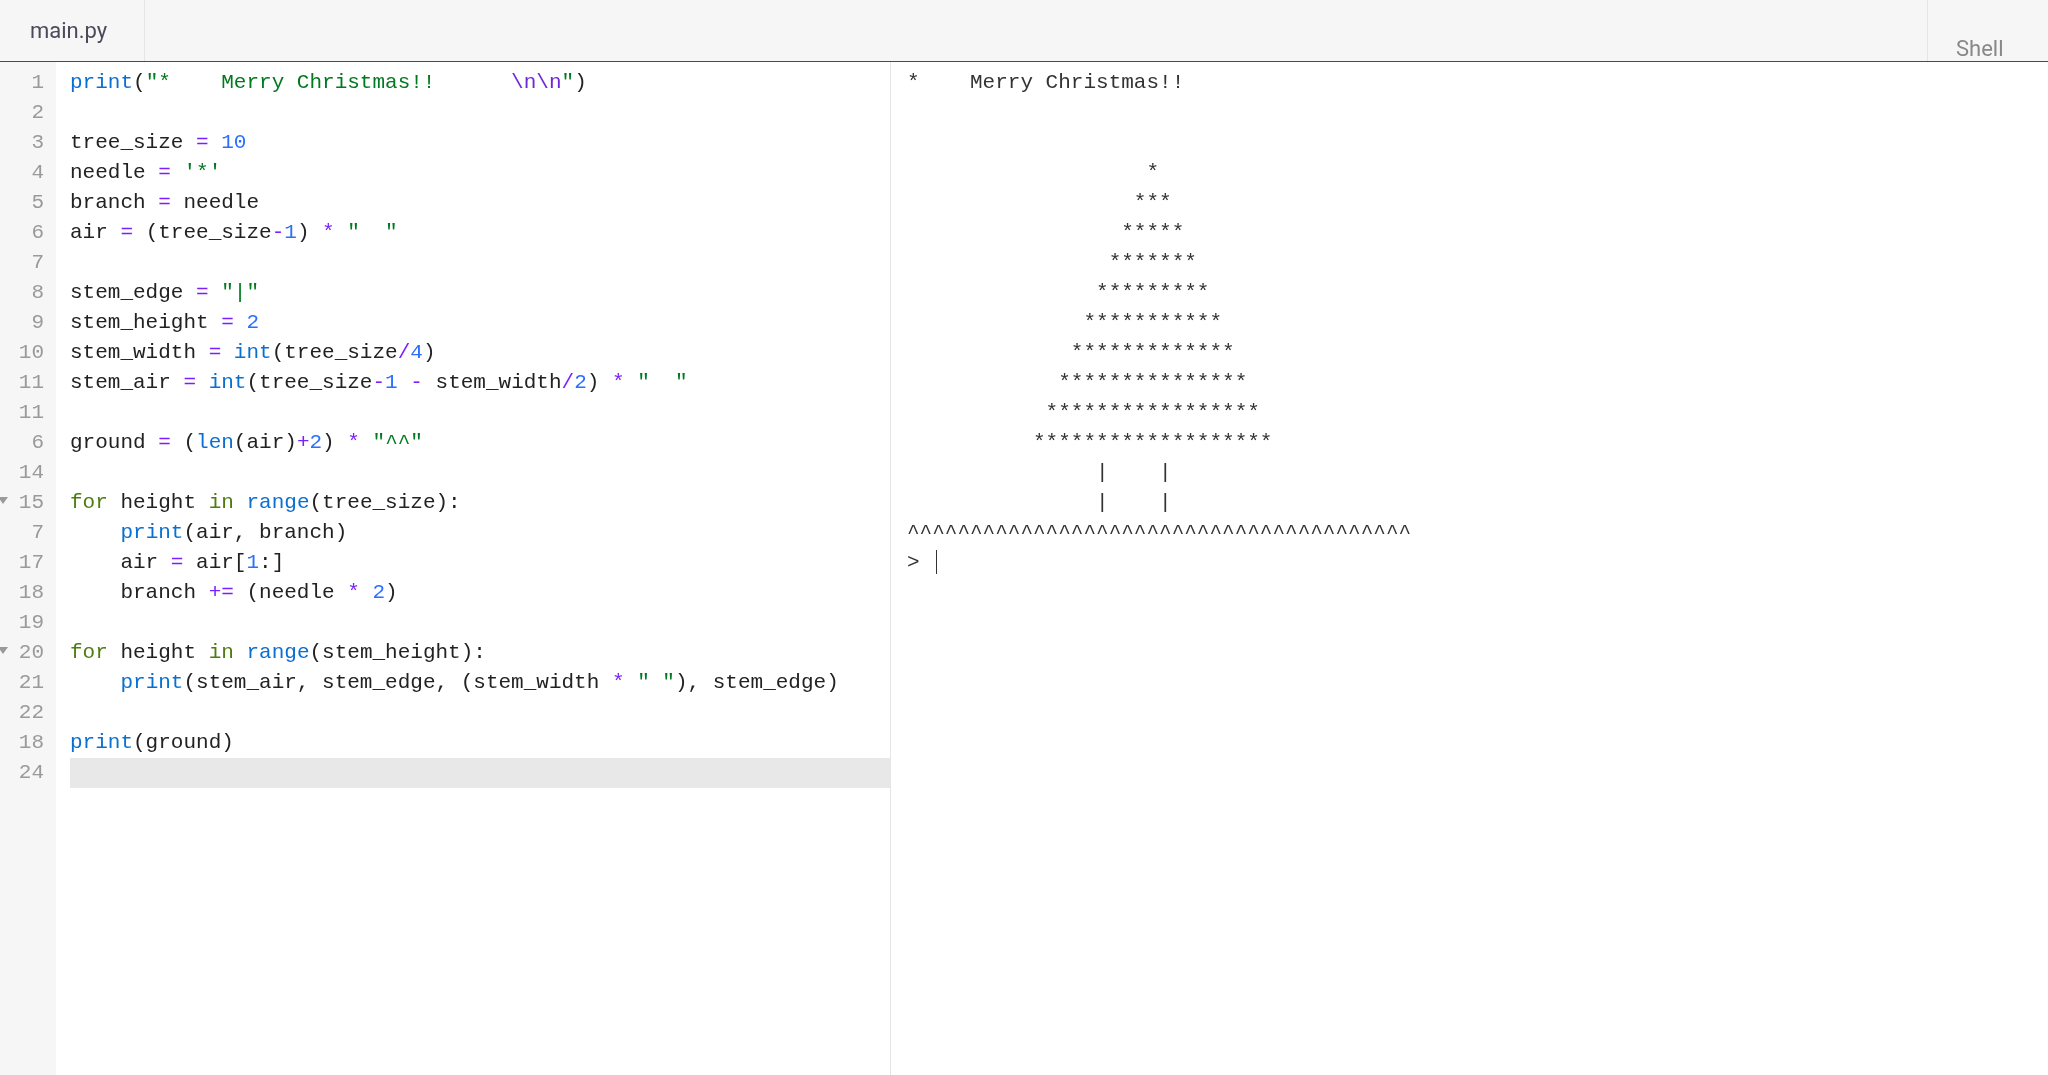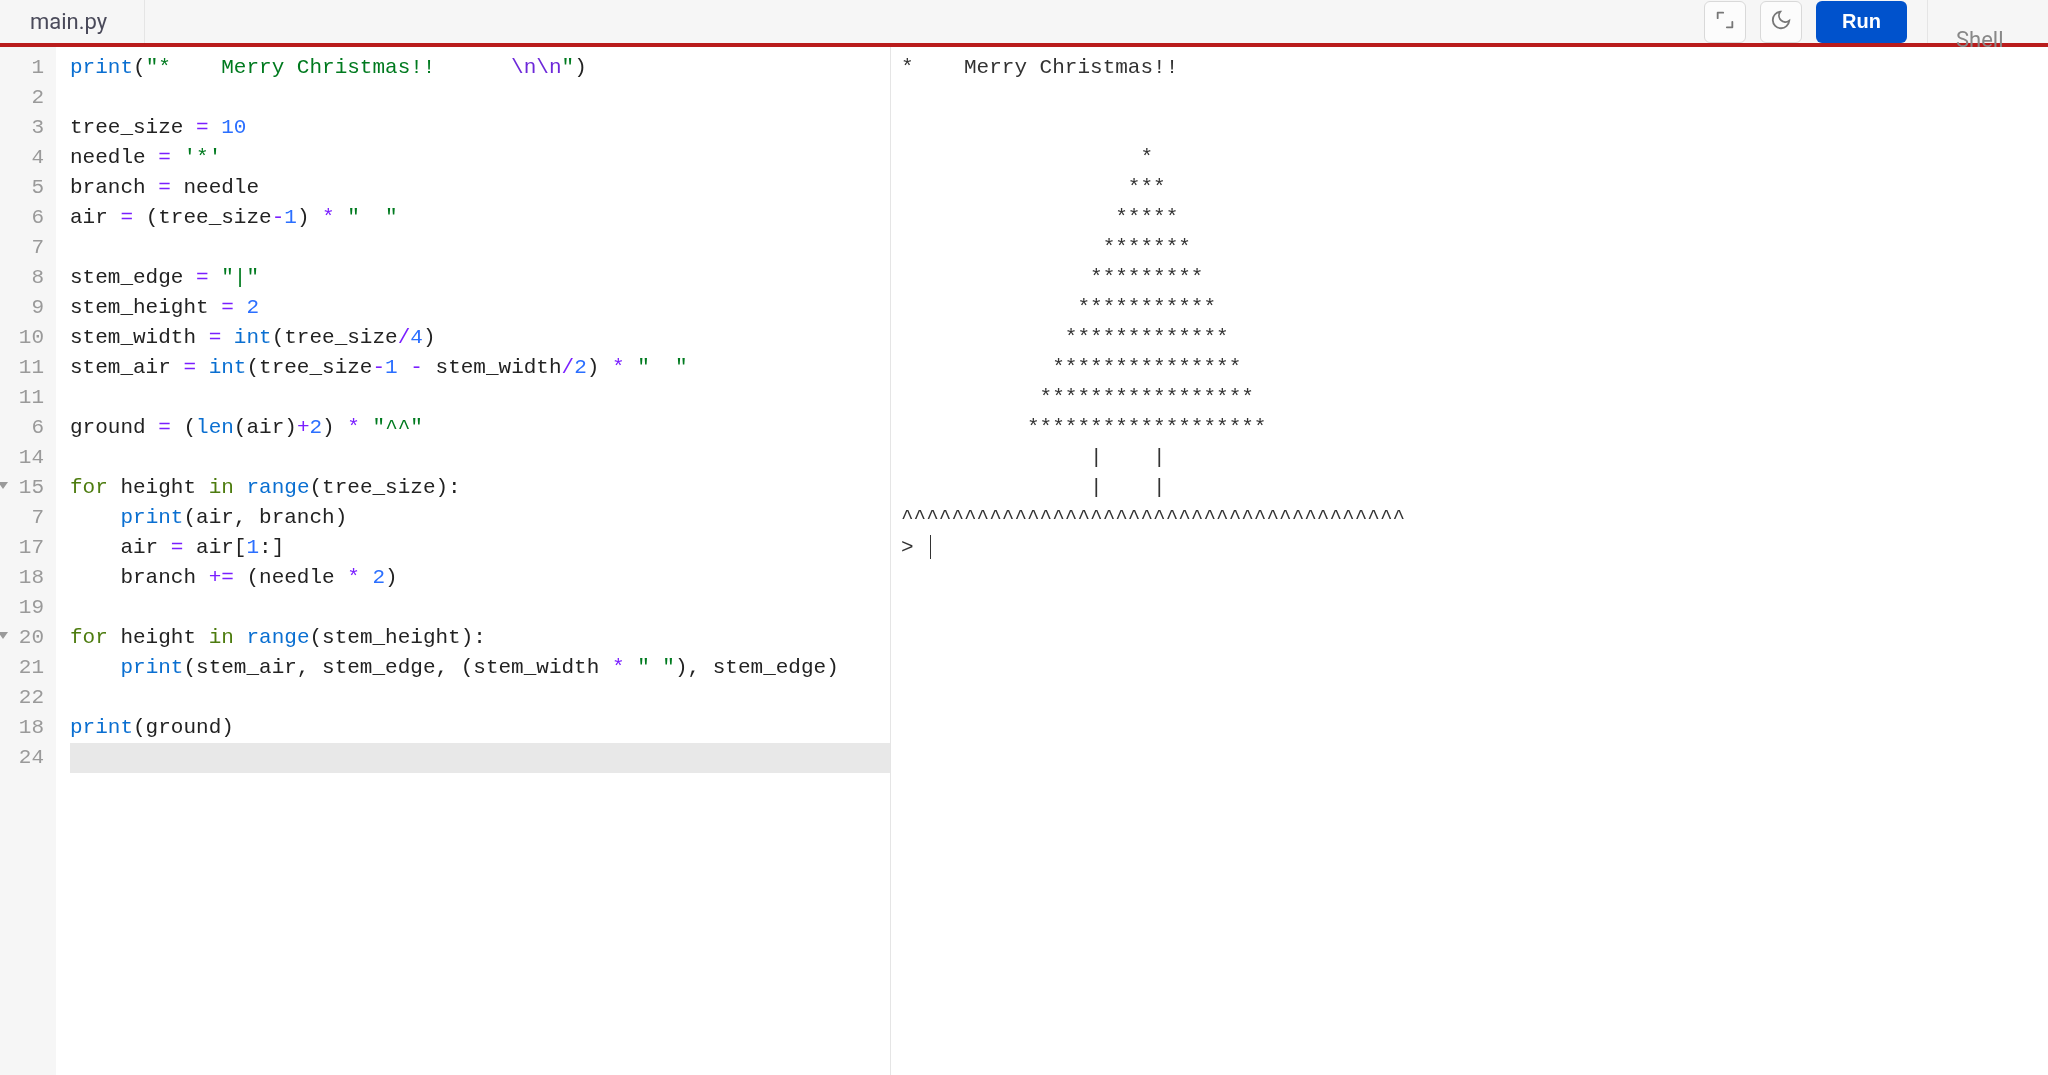--- a/index.html
+++ b/index.html
@@ -4,23 +4,23 @@
 <style>
   * { margin: 0; padding: 0; box-sizing: border-box; }
   html, body { height: 100%; width: 100%; font-family: -apple-system, BlinkMacSystemFont, "Segoe UI", Roboto, sans-serif; background: #fff; }
 
   .app { display: flex; flex-direction: column; height: 100vh; }
 
   
   .toolbar {
     display: flex;
     align-items: stretch;
-    height: 47px;
+    height: 62px;
     background: #f6f6f6;
-    border-bottom: 4px solid #b91c1c;
+    border-bottom: 1px solid #b91c1c;
   }
   .file-tab {
     display: flex;
     align-items: center;
     padding: 0 30px;
     font-size: 22px;
     color: #4a4a5a;
     background: #f6f6f6;
     border-right: 1px solid #e5e5e5;
     min-width: 145px;
@@ -120,21 +120,21 @@
   .tok-str  { color: #007a1f; }
   .tok-esc  { color: #6d28d9; }
   .tok-num  { color: #2b6fff; font-weight: 500; }
   .tok-op   { color: #7a1fff; }
   .tok-id   { color: #222; }
 
   .shell-pane {
     flex: 1;
     border-left: 1px solid #e5e5e5;
     background: #fff;
-    padding: 6px 0 0 10px;
+    padding: 6px 0 0 16px;
     font-family: "SFMono-Regular", Consolas, "Liberation Mono", Menlo, monospace;
     font-size: 21px;
     line-height: 30px;
     color: #333;
     white-space: pre;
     overflow: auto;
     position: relative;
   }
   .cursor-caret {
     display: inline-block;
@@ -148,39 +148,20 @@
 </head>
 <body>
 
 <div class="app">
 
   <div class="toolbar">
     <div class="file-tab">
       <span>main.py</span>
     </div>
     <div class="toolbar-spacer"></div>
-    <div class="toolbar-buttons">
-      <div class="icon-button">
-        <span>
-          <svg viewBox="0 0 24 24">
-              <path d="M4 4h6M4 4v6M20 20h-6M20 20v-6" stroke-linecap="round"></path>
-            </svg>
-        </span>
-      </div>
-      <div class="icon-button">
-        <span>
-          <svg viewBox="0 0 24 24">
-              <path d="M21 12.8A9 9 0 1 1 11.2 3a7 7 0 0 0 9.8 9.8z"></path>
-            </svg>
-        </span>
-      </div>
-      <button class="run-button">
-        <span>Run</span>
-      </button>
-    </div>
     <div class="divider-vert"></div>
     <div class="shell-tab">
       <span>Shell</span>
     </div>
   </div>
 
   <div class="main">
 
     <div class="editor-pane">
       <div class="gutter" id="gutter">

